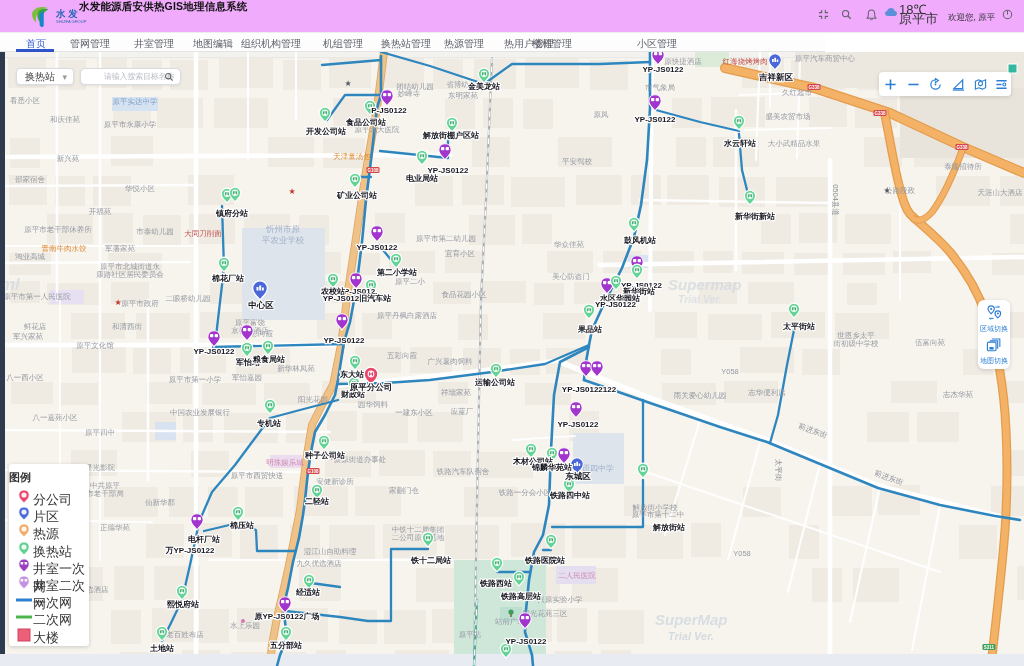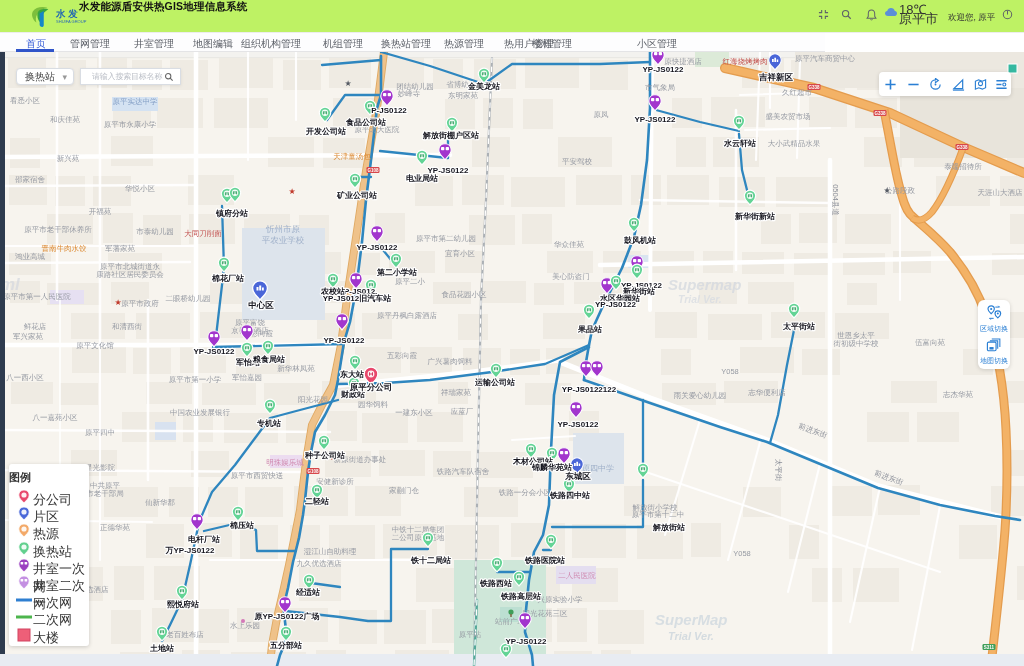--- a/index.html
+++ b/index.html
@@ -1,32 +1,32 @@
 <!DOCTYPE html>
 <html><head><meta charset="utf-8">
 <style>
 *{margin:0;padding:0;box-sizing:border-box}
 html,body{width:1024px;height:666px;overflow:hidden;font-family:"Liberation Sans",sans-serif;background:#fff}
-#header{position:absolute;left:0;top:0;width:1024px;height:33px;background:#bef264;border-bottom:1px solid #ededed}
+#header{position:absolute;left:0;top:0;width:1024px;height:33px;background:#f0abfc;border-bottom:1px solid #ededed}
 #logo{position:absolute;left:30px;top:5px;width:22px;height:23px}
 .logot{position:absolute;left:56px;top:8px;color:#1e64b4;font-weight:bold;font-size:9.5px}
 .logos{position:absolute;left:56px;top:19px;color:#2e6cb5;font-size:4.5px;transform:scale(0.9);transform-origin:left}
 #title{position:absolute;left:79px;top:0;font-size:10.5px;font-weight:bold;color:#121212;letter-spacing:0.2px}
 .hic{position:absolute;top:9px;color:#5f6368}
 #welcome{position:absolute;left:948px;top:12px;font-size:8.5px;color:#333}
 #temp{position:absolute;left:899px;top:5px;font-size:13px;color:#333;line-height:9px}
 #nav{position:absolute;left:0;top:33px;width:825px;height:19px;background:#fdfdfe;border-bottom:1px solid #e4e4e6}
 .nv{position:absolute;top:4px;font-size:10px;color:#5a5e66}
 .nv.on{color:#3a5fd7}
 #navu{position:absolute;left:16px;top:16px;width:38px;height:3px;background:#2f54c9}
 #map{position:absolute;left:0;top:52px;width:1024px;height:614px;background:#f7f4ee}
 #dark{position:absolute;left:0;top:0;width:5px;height:602px;background:#2e3b4e}
 #sel{position:absolute;left:16px;top:16px;width:58px;height:17px;background:#fff;border:1px solid #d9dde3;border-radius:4px;font-size:10px;color:#444;line-height:15px;padding-left:8px;box-shadow:0 1px 3px rgba(0,0,0,.08)}
 #sel .car{position:absolute;right:6px;top:1px;color:#999;font-size:9px}
-#inp{position:absolute;left:80px;top:16px;width:101px;height:17px;background:#fff;border:1px solid #d9dde3;border-radius:0;font-size:8px;color:#b9bdc5;line-height:16px;padding-left:11px;letter-spacing:-0.2px;box-shadow:0 1px 3px rgba(0,0,0,.08)}
+#inp{position:absolute;left:80px;top:16px;width:101px;height:17px;background:#fff;border:1px solid #d9dde3;border-radius:5px;font-size:8px;color:#b9bdc5;line-height:16px;padding-left:23px;letter-spacing:-0.2px;box-shadow:0 1px 3px rgba(0,0,0,.08)}
 #ctrl{position:absolute;left:879px;top:20px;width:132px;height:24px;background:#fff;border-radius:4px;box-shadow:0 1px 4px rgba(0,0,0,.15)}
 #rpanel{position:absolute;left:978px;top:248px;width:32px;height:69px;background:#fff;border-radius:6px;box-shadow:0 1px 4px rgba(0,0,0,.15);text-align:center}
 .rlab{font-size:7px;color:#2a7fd4;display:block}
 #legend{position:absolute;left:9px;top:412px;width:80px;height:182px;background:#fff;border-radius:3px;box-shadow:0 1px 4px rgba(0,0,0,.18);padding-top:6px}
 #legend h4{font-size:11px;color:#333;margin-bottom:3px}
 .li{position:relative;height:17.2px;font-size:13px;color:#333}
 .li .txt{position:absolute;left:24px;top:3px}
 #winact{position:absolute;left:862px;top:531px;color:#9b9b9b;opacity:.85}
 #winact .l1{font-size:13.5px}
 #winact .l2{font-size:9.5px;margin-top:3px;color:#a5a5a5}

